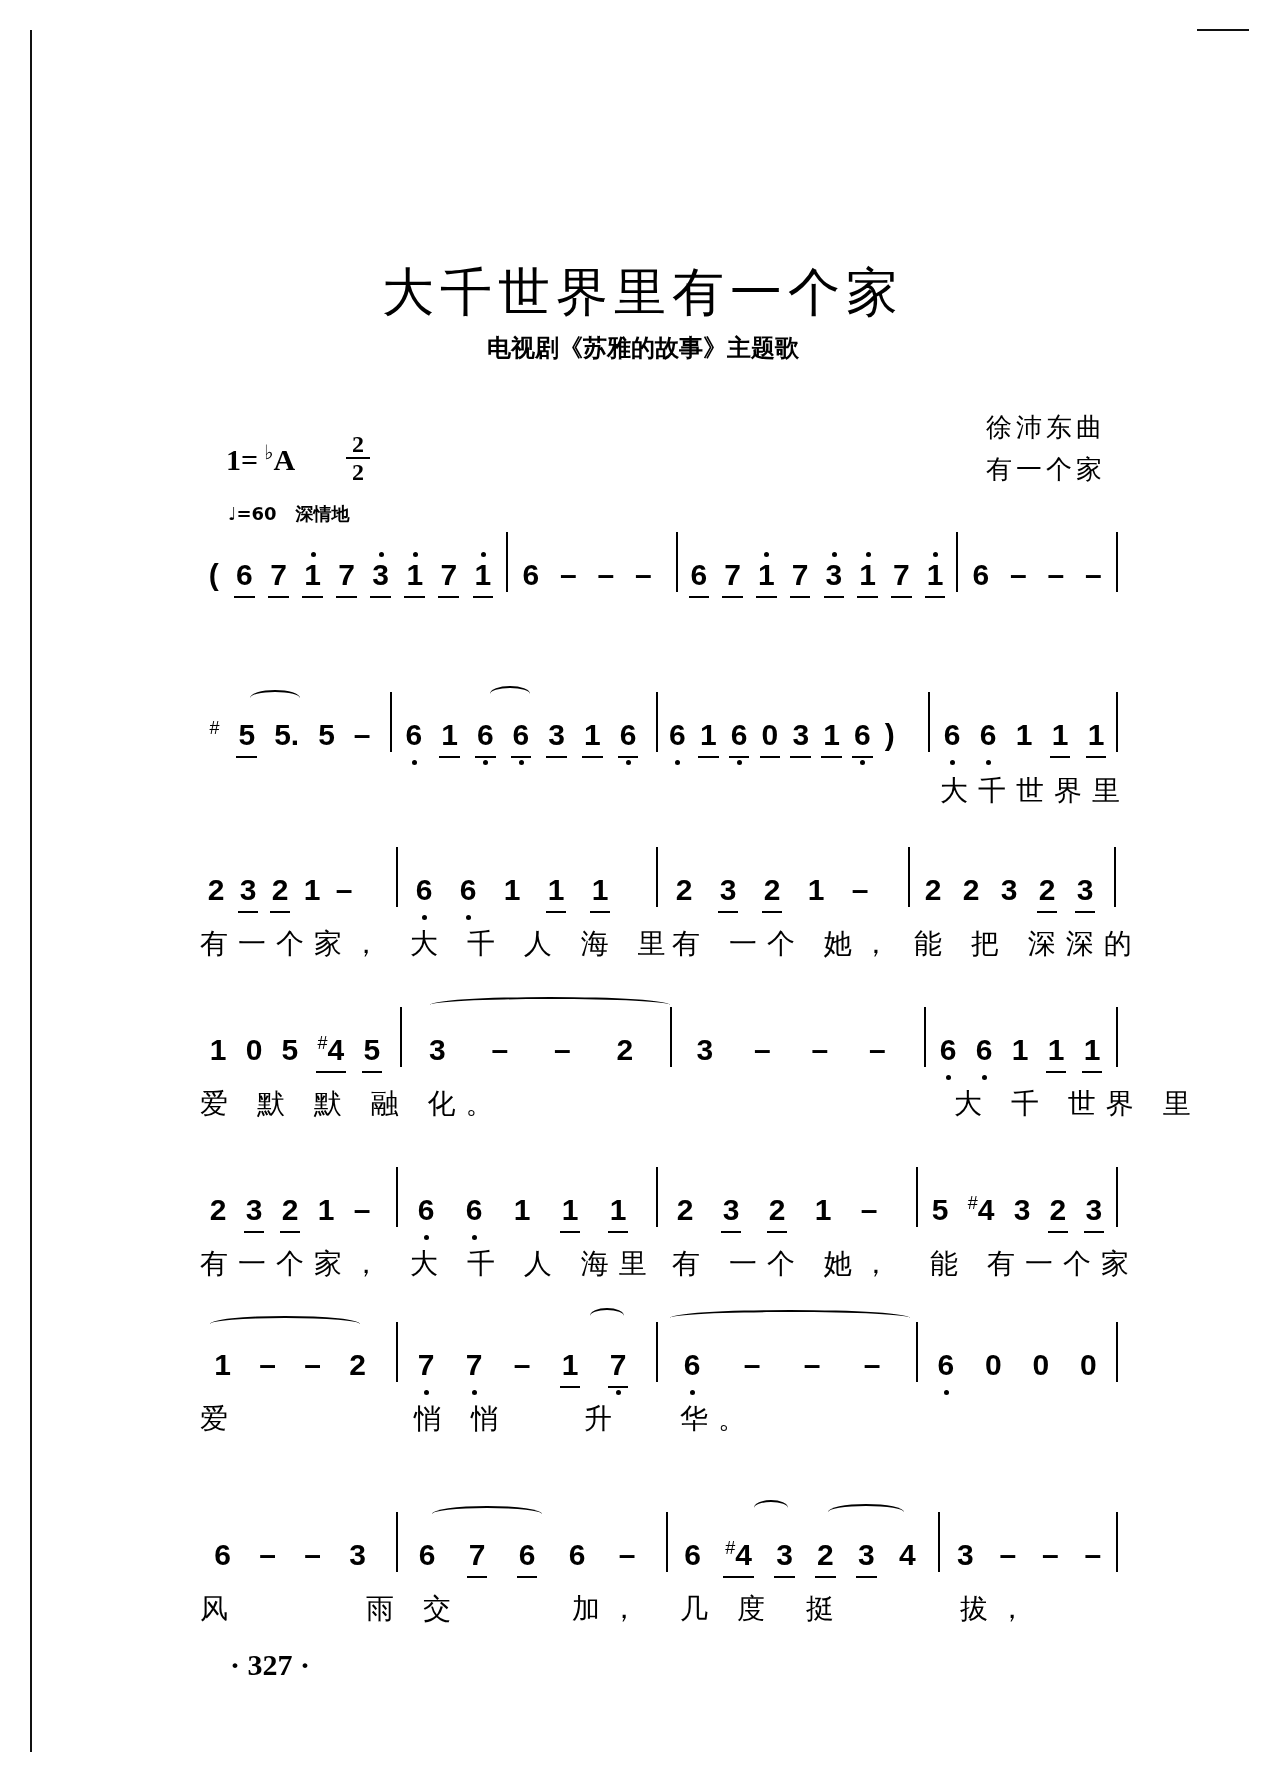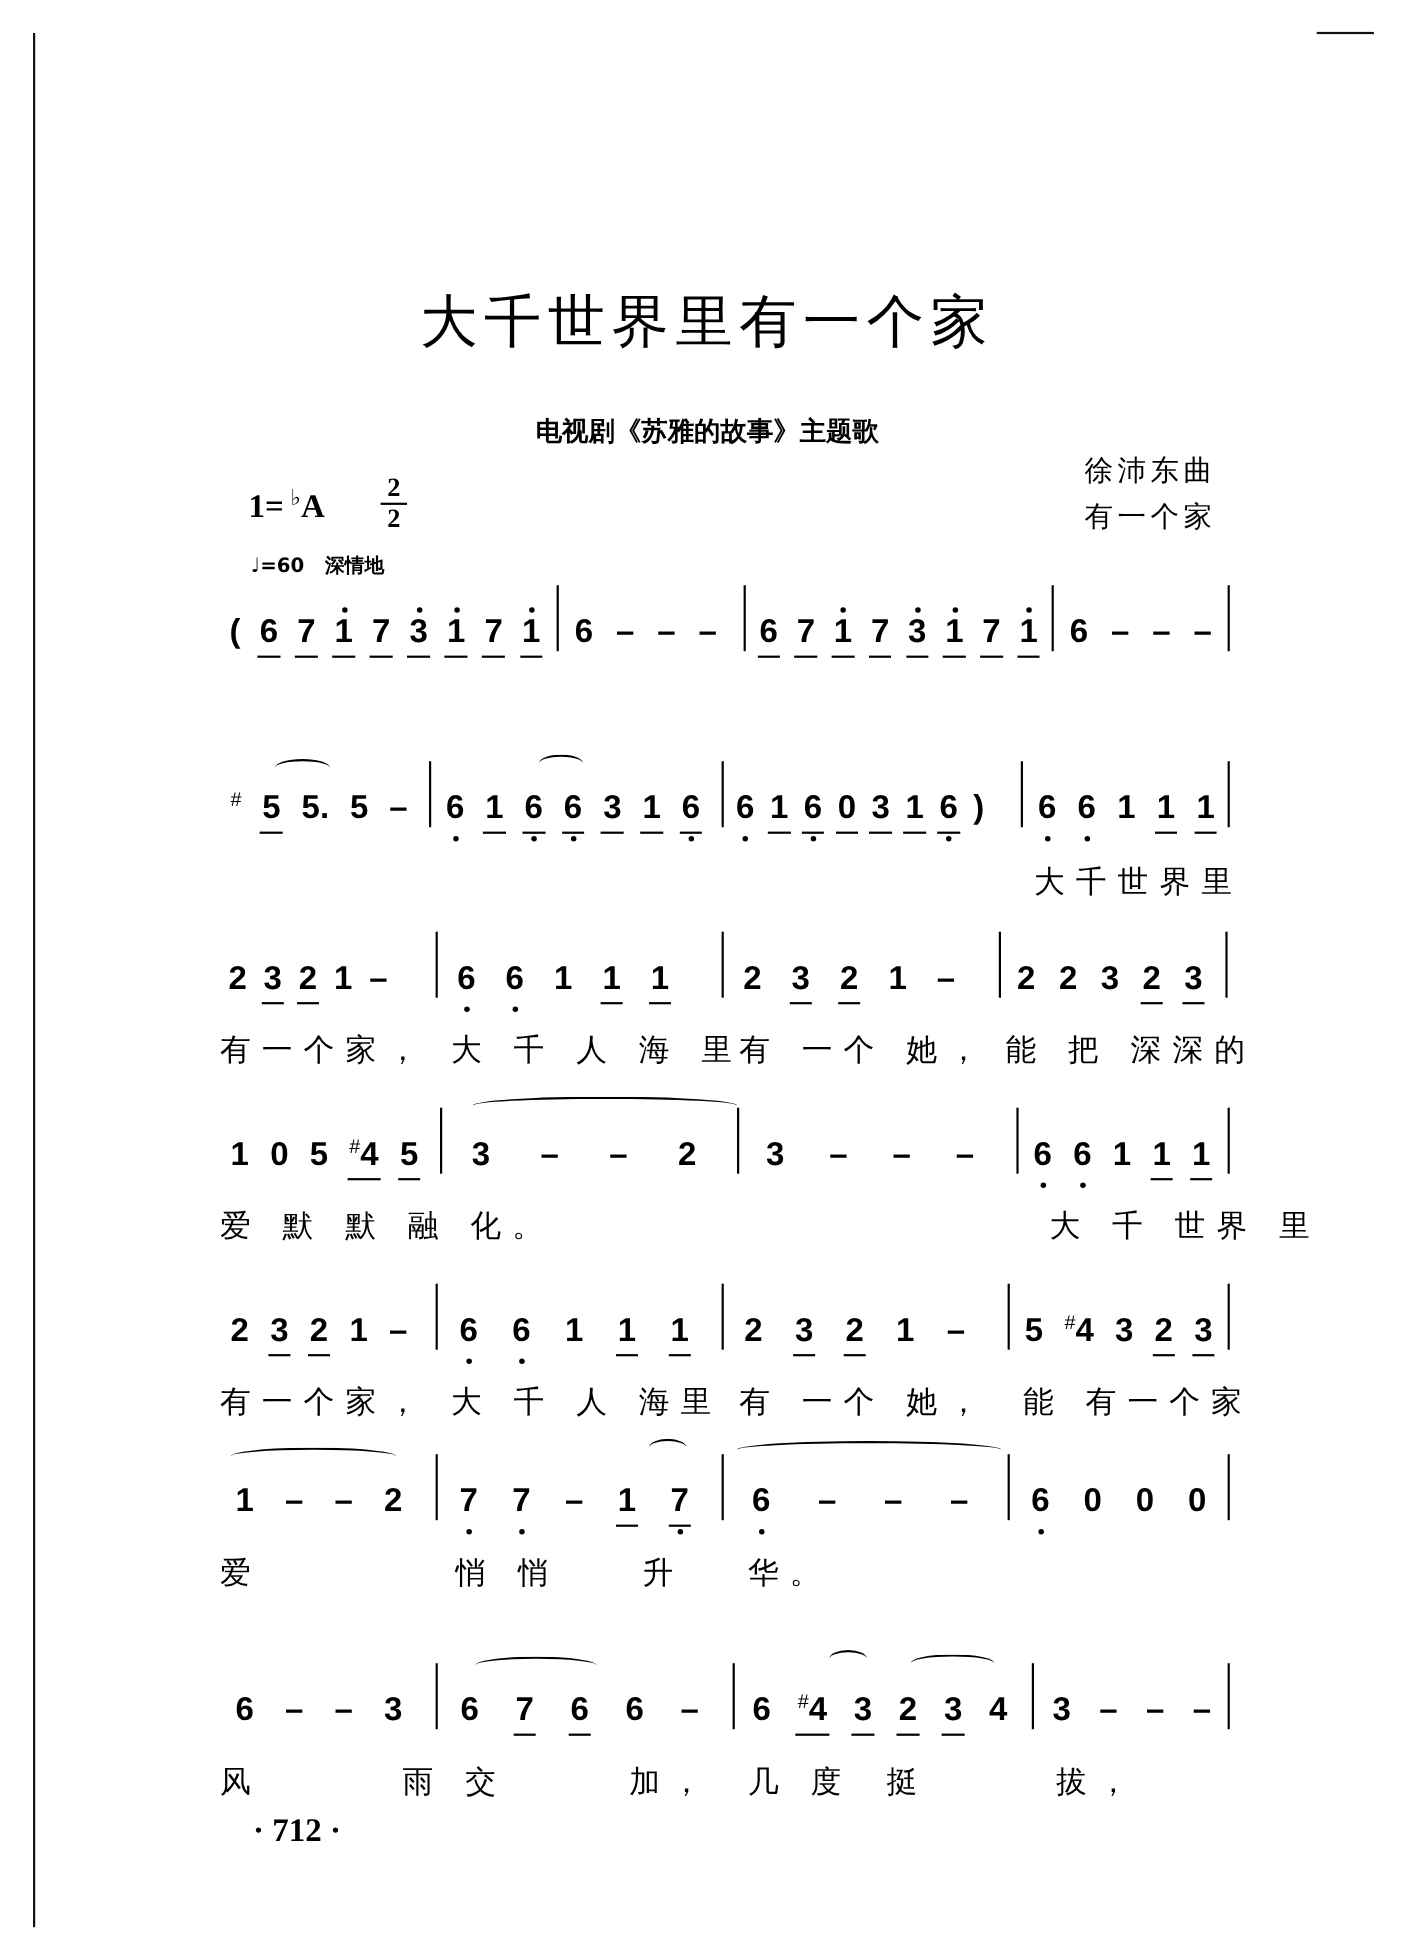--- a/index.html
+++ b/index.html
@@ -3,33 +3,33 @@
 <meta charset="utf-8">
 <style>
   html, body { margin:0; padding:0; background:#ffffff; }
   body { width:1286px; height:1782px; position:relative; overflow:hidden;
          font-family:"Liberation Serif", "DejaVu Serif", serif; color:#000; }
   .margin-line { position:absolute; left:30px; top:30px; width:2px; height:1722px; background:#111; }
   .corner-line { position:absolute; left:1197px; top:29px; width:52px; height:2px; background:#111; }
   .title { position:absolute; left:0; width:1286px; top:258px; text-align:center;
            font-size:52px; letter-spacing:6px; font-family:"DejaVu Sans", sans-serif; font-weight:300; }
   .subtitle { position:absolute; left:0; width:1286px; top:332px; text-align:center;
-              font-size:24px; font-weight:bold; font-family:"DejaVu Sans", sans-serif;margin-top:44px; }
+              font-size:24px; font-weight:bold; font-family:"DejaVu Sans", sans-serif; }
   .credit { position:absolute; left:986px; font-size:26px; letter-spacing:4px; font-family:"DejaVu Sans", sans-serif; }
   .key { position:absolute; left:226px; top:440px; font-size:30px; font-weight:bold; }
   .key .flat { font-size:20px; vertical-align:super; font-weight:normal; margin-left:6px; }
   .timesig { position:absolute; left:346px; top:432px; width:24px; text-align:center; font-weight:bold; font-size:24px; line-height:24px; }
   .timesig .bar { height:2px; background:#000; margin:1px 0; }
   .tempo { position:absolute; left:228px; top:502px; font-size:18px; font-weight:bold; font-family:"DejaVu Sans", sans-serif; }
   .row { position:absolute; left:200px; width:920px; height:60px; }
   .meas { position:absolute; top:0; height:52px; display:flex; align-items:flex-end; justify-content:space-around;
           font-family:"Liberation Sans", sans-serif; font-weight:bold; font-size:30px; }
   .barline { position:absolute; top:-8px; width:2px; height:60px; background:#000; }
   .lyrics { position:absolute; left:200px; width:920px; font-size:28px; font-family:"DejaVu Sans", sans-serif; }
-  .lyr { position:absolute; white-space:nowrap; letter-spacing:10px;margin-top:11px; }
+  .lyr { position:absolute; white-space:nowrap; letter-spacing:10px; }
   .n { position:relative; display:inline-block; padding:0 2px; }
   .n.u::after { content:""; position:absolute; left:0; right:0; bottom:-6px; height:2px; background:#000; }
   .n.dh::before { content:""; position:absolute; left:50%; top:-6px; width:5px; height:5px; margin-left:-2px; border-radius:50%; background:#000; }
   .n.dl::before { content:""; position:absolute; left:50%; bottom:-13px; width:5px; height:5px; margin-left:-2px; border-radius:50%; background:#000; }
   .sharp { font-size:18px; vertical-align:super; font-weight:normal; }
   .slur { position:absolute; border-top:2px solid #000; border-radius:50% 50% 0 0; height:14px; }
   .pagenum { position:absolute; left:230px; top:1648px; font-size:30px; font-weight:bold; }
 </style>
 </head>
 <body>
@@ -338,13 +338,13 @@
 </div>
 <div class="lyrics" style="top:1590px">
   <span class="lyr" style="left:0">风</span>
   <span class="lyr" style="left:166px">雨 交</span>
   <span class="lyr" style="left:372px">加，</span>
   <span class="lyr" style="left:480px">几 度</span>
   <span class="lyr" style="left:606px">挺</span>
   <span class="lyr" style="left:760px">拔，</span>
 </div>
 
-<div class="pagenum">· 712 ·</div>
+<div class="pagenum">· 327 ·</div>
 
 </body></html>

